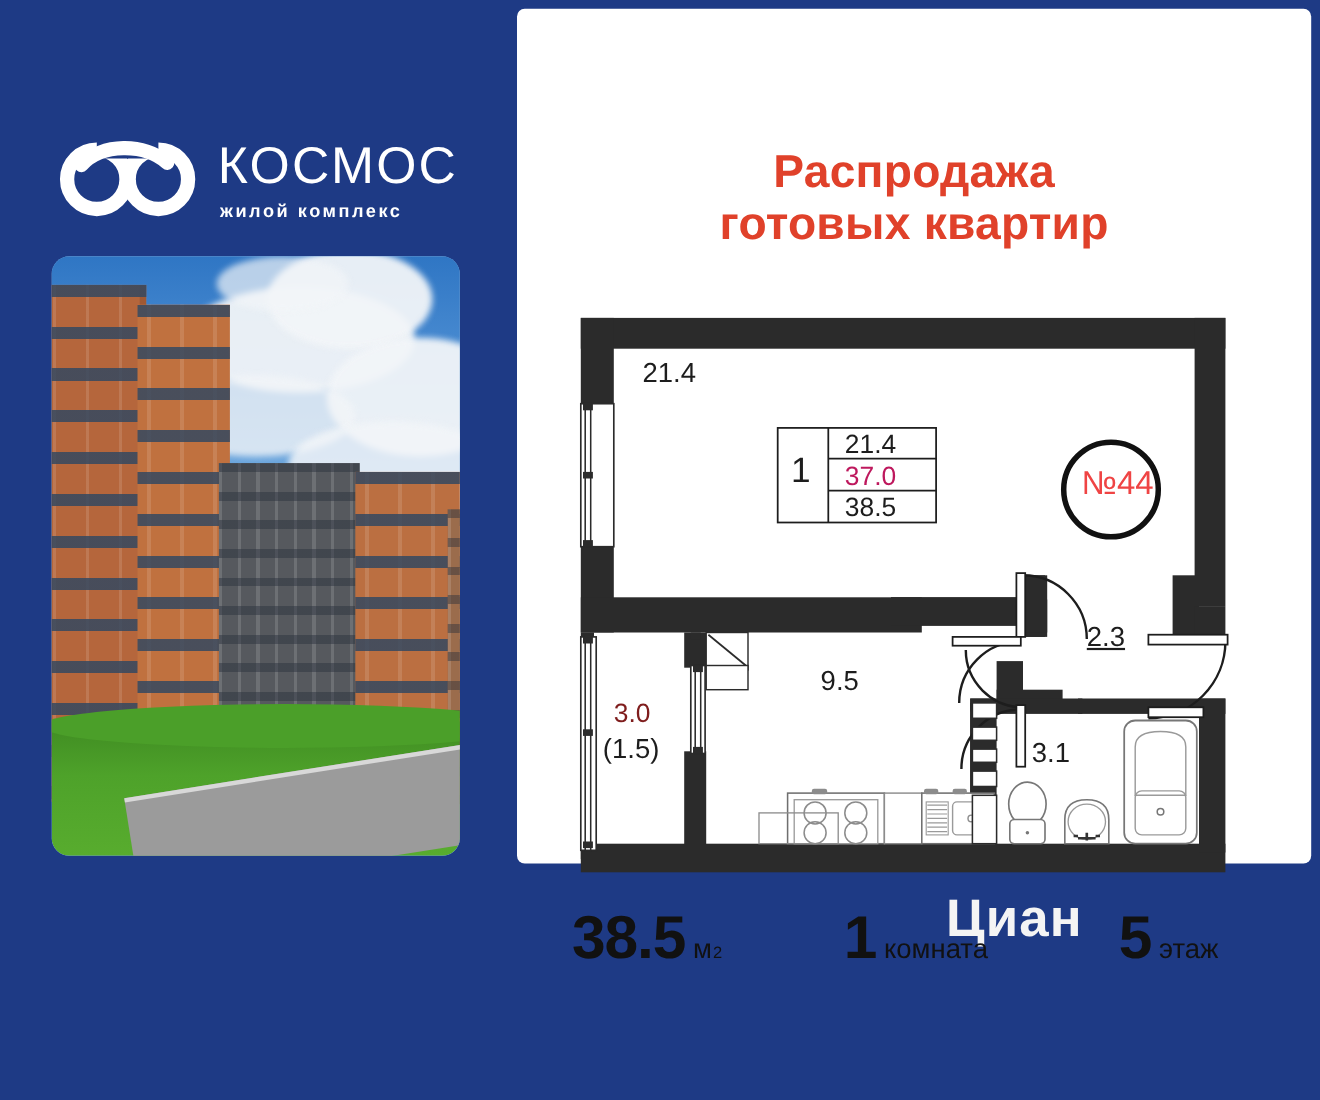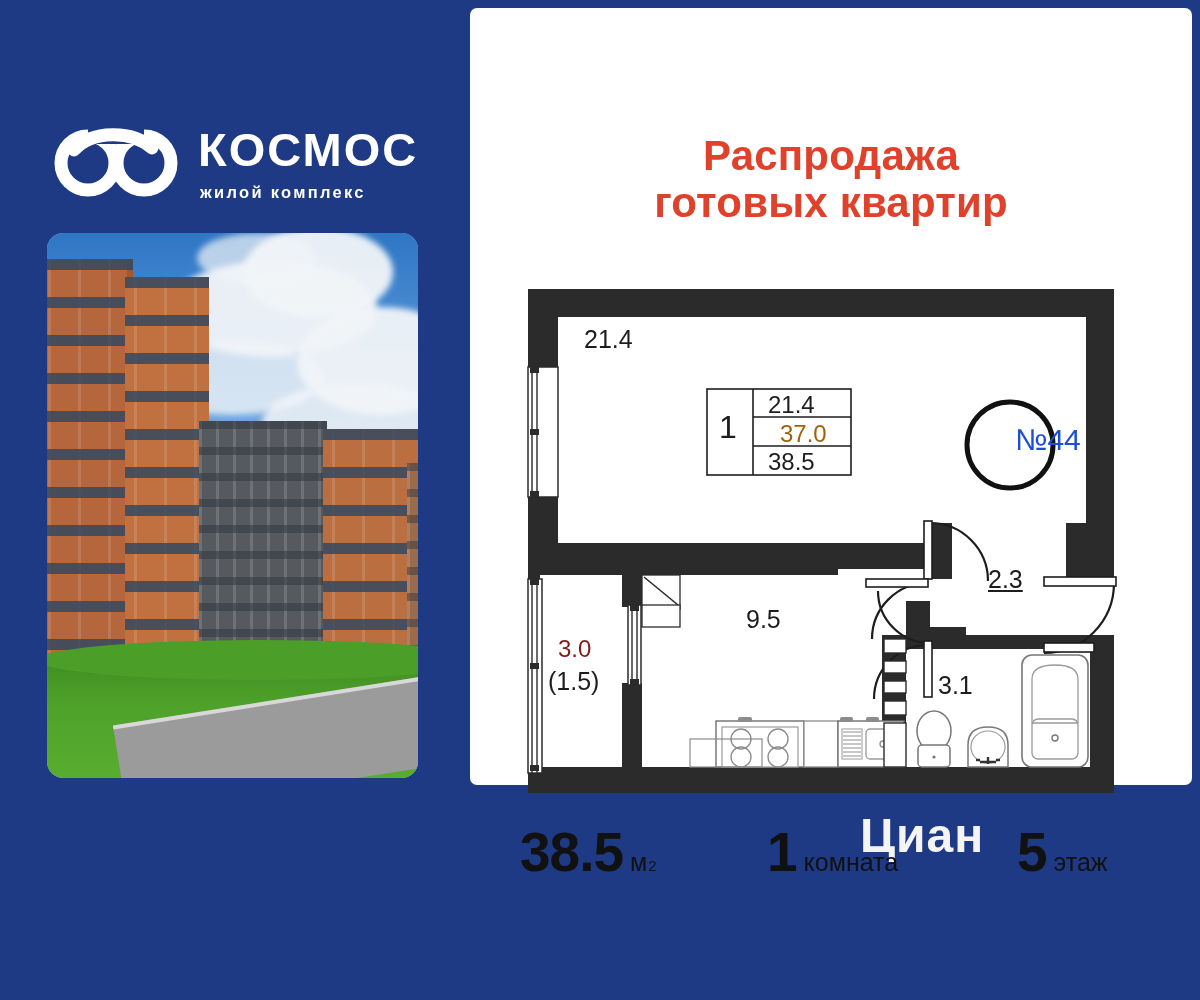--- a/index.html
+++ b/index.html
@@ -34,21 +34,21 @@
     width: 128px; height: 74px;
   }
   .logo-text {
     position: absolute;
     left: 146px; top: 8px;
     width: 260px;
   }
   .logo-title {
     color: #ffffff;
     font-size: 47px;
-    font-weight: bold;
+    font-weight: normal;
     letter-spacing: 2px;
     line-height: 1;
     margin: 0;
   }
   .logo-sub {
     color: #ffffff;
     font-size: 16.5px;
     font-weight: bold;
     letter-spacing: 2.3px;
     margin: 10px 0 0 2px;
@@ -467,24 +467,24 @@
       <div style="position:absolute;left:38px;top:384px;font-size:25px;color:#1d1d1d;">(1.5)</div>
 
       <div style="position:absolute;left:236px;top:322px;font-size:25px;color:#1d1d1d;">9.5</div>
 
       <div style="position:absolute;left:478px;top:282px;font-size:25px;color:#1d1d1d;text-decoration:underline;">2.3</div>
 
       <div style="position:absolute;left:428px;top:388px;font-size:25px;color:#1d1d1d;">3.1</div>
 
       <div style="position:absolute;left:209px;top:126px;font-size:32px;color:#1d1d1d;">1</div>
       <div style="position:absolute;left:258px;top:108px;font-size:24px;color:#1d1d1d;">21.4</div>
-      <div style="position:absolute;left:270px;top:137px;font-size:24px;color:#a16207;">37.0</div>
+      <div style="position:absolute;left:258px;top:137px;font-size:24px;color:#be185d;">37.0</div>
       <div style="position:absolute;left:258px;top:165px;font-size:24px;color:#1d1d1d;">38.5</div>
 
-      <div style="position:absolute;left:466px;top:140px;width:80px;text-align:center;font-size:30px;color:#1d4ed8;margin-left:32px;">№44</div>
+      <div style="position:absolute;left:466px;top:140px;width:80px;text-align:center;font-size:30px;color:#ef4444;">№44</div>
     </div>
 
     <div class="watermark">Циан</div>
 
     <div class="stats">
 
       <div class="stat stat-area">
         <span class="big">38.5</span>
         <span class="small">м</span>
         <span class="sup">2</span>

